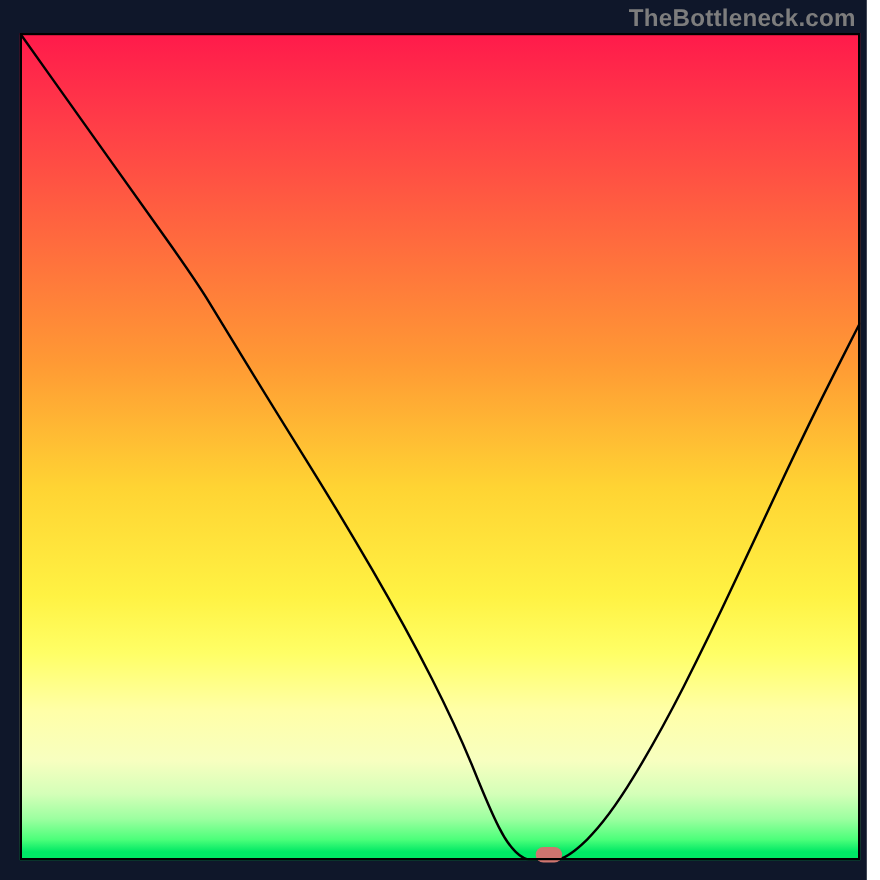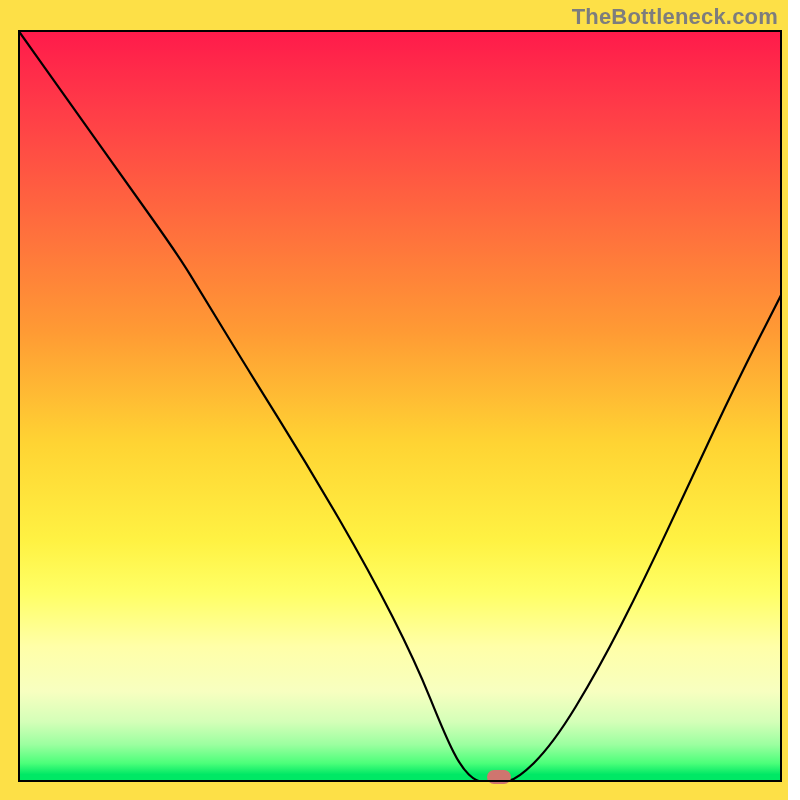--- a/index.html
+++ b/index.html
@@ -8,21 +8,21 @@
     width: 800px;
     height: 800px;
     overflow: hidden;
     font-family: Arial, Helvetica, sans-serif;
     background: #ffffff;
   }
   .container {
     width: 788px;
     height: 800px;
     position: relative;
-    background: #fde047;
+    background: #0f172a;
   }
   .attribution {
     position: absolute;
     top: 4px;
     right: 10px;
     font-size: 22px;
     font-weight: 600;
     color: #7d7d7d;
     letter-spacing: 0.2px;
   }

